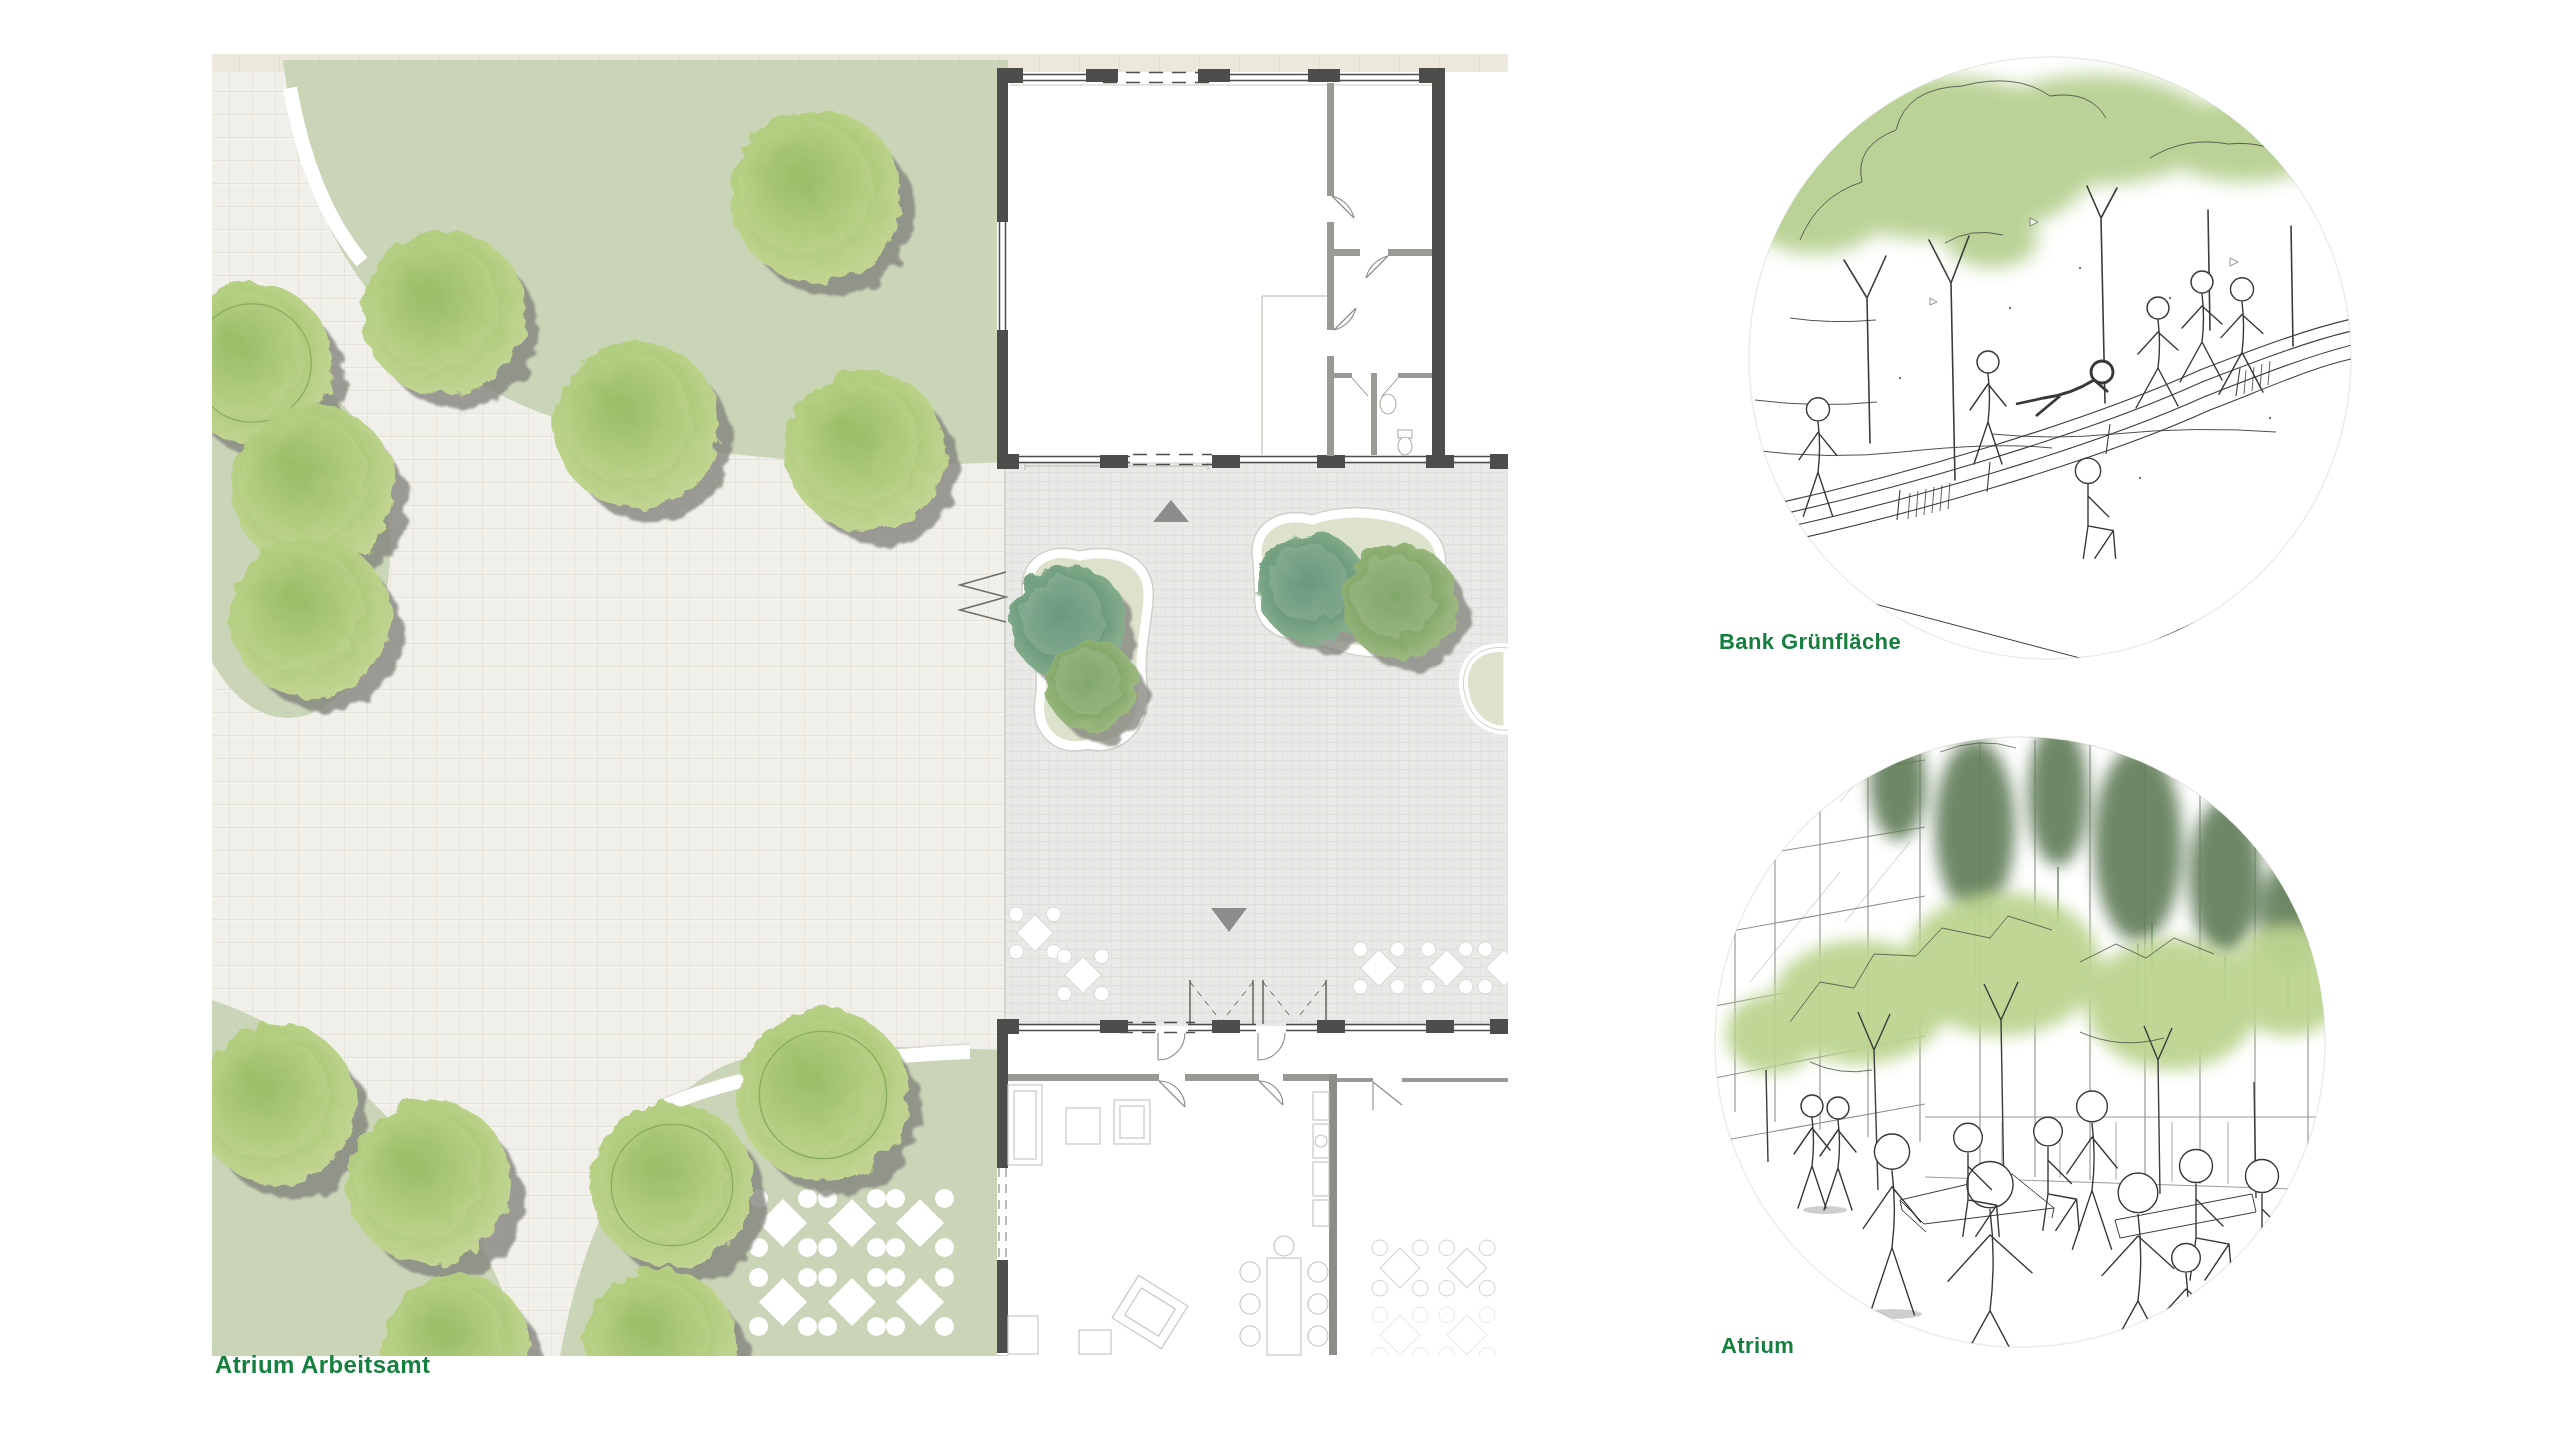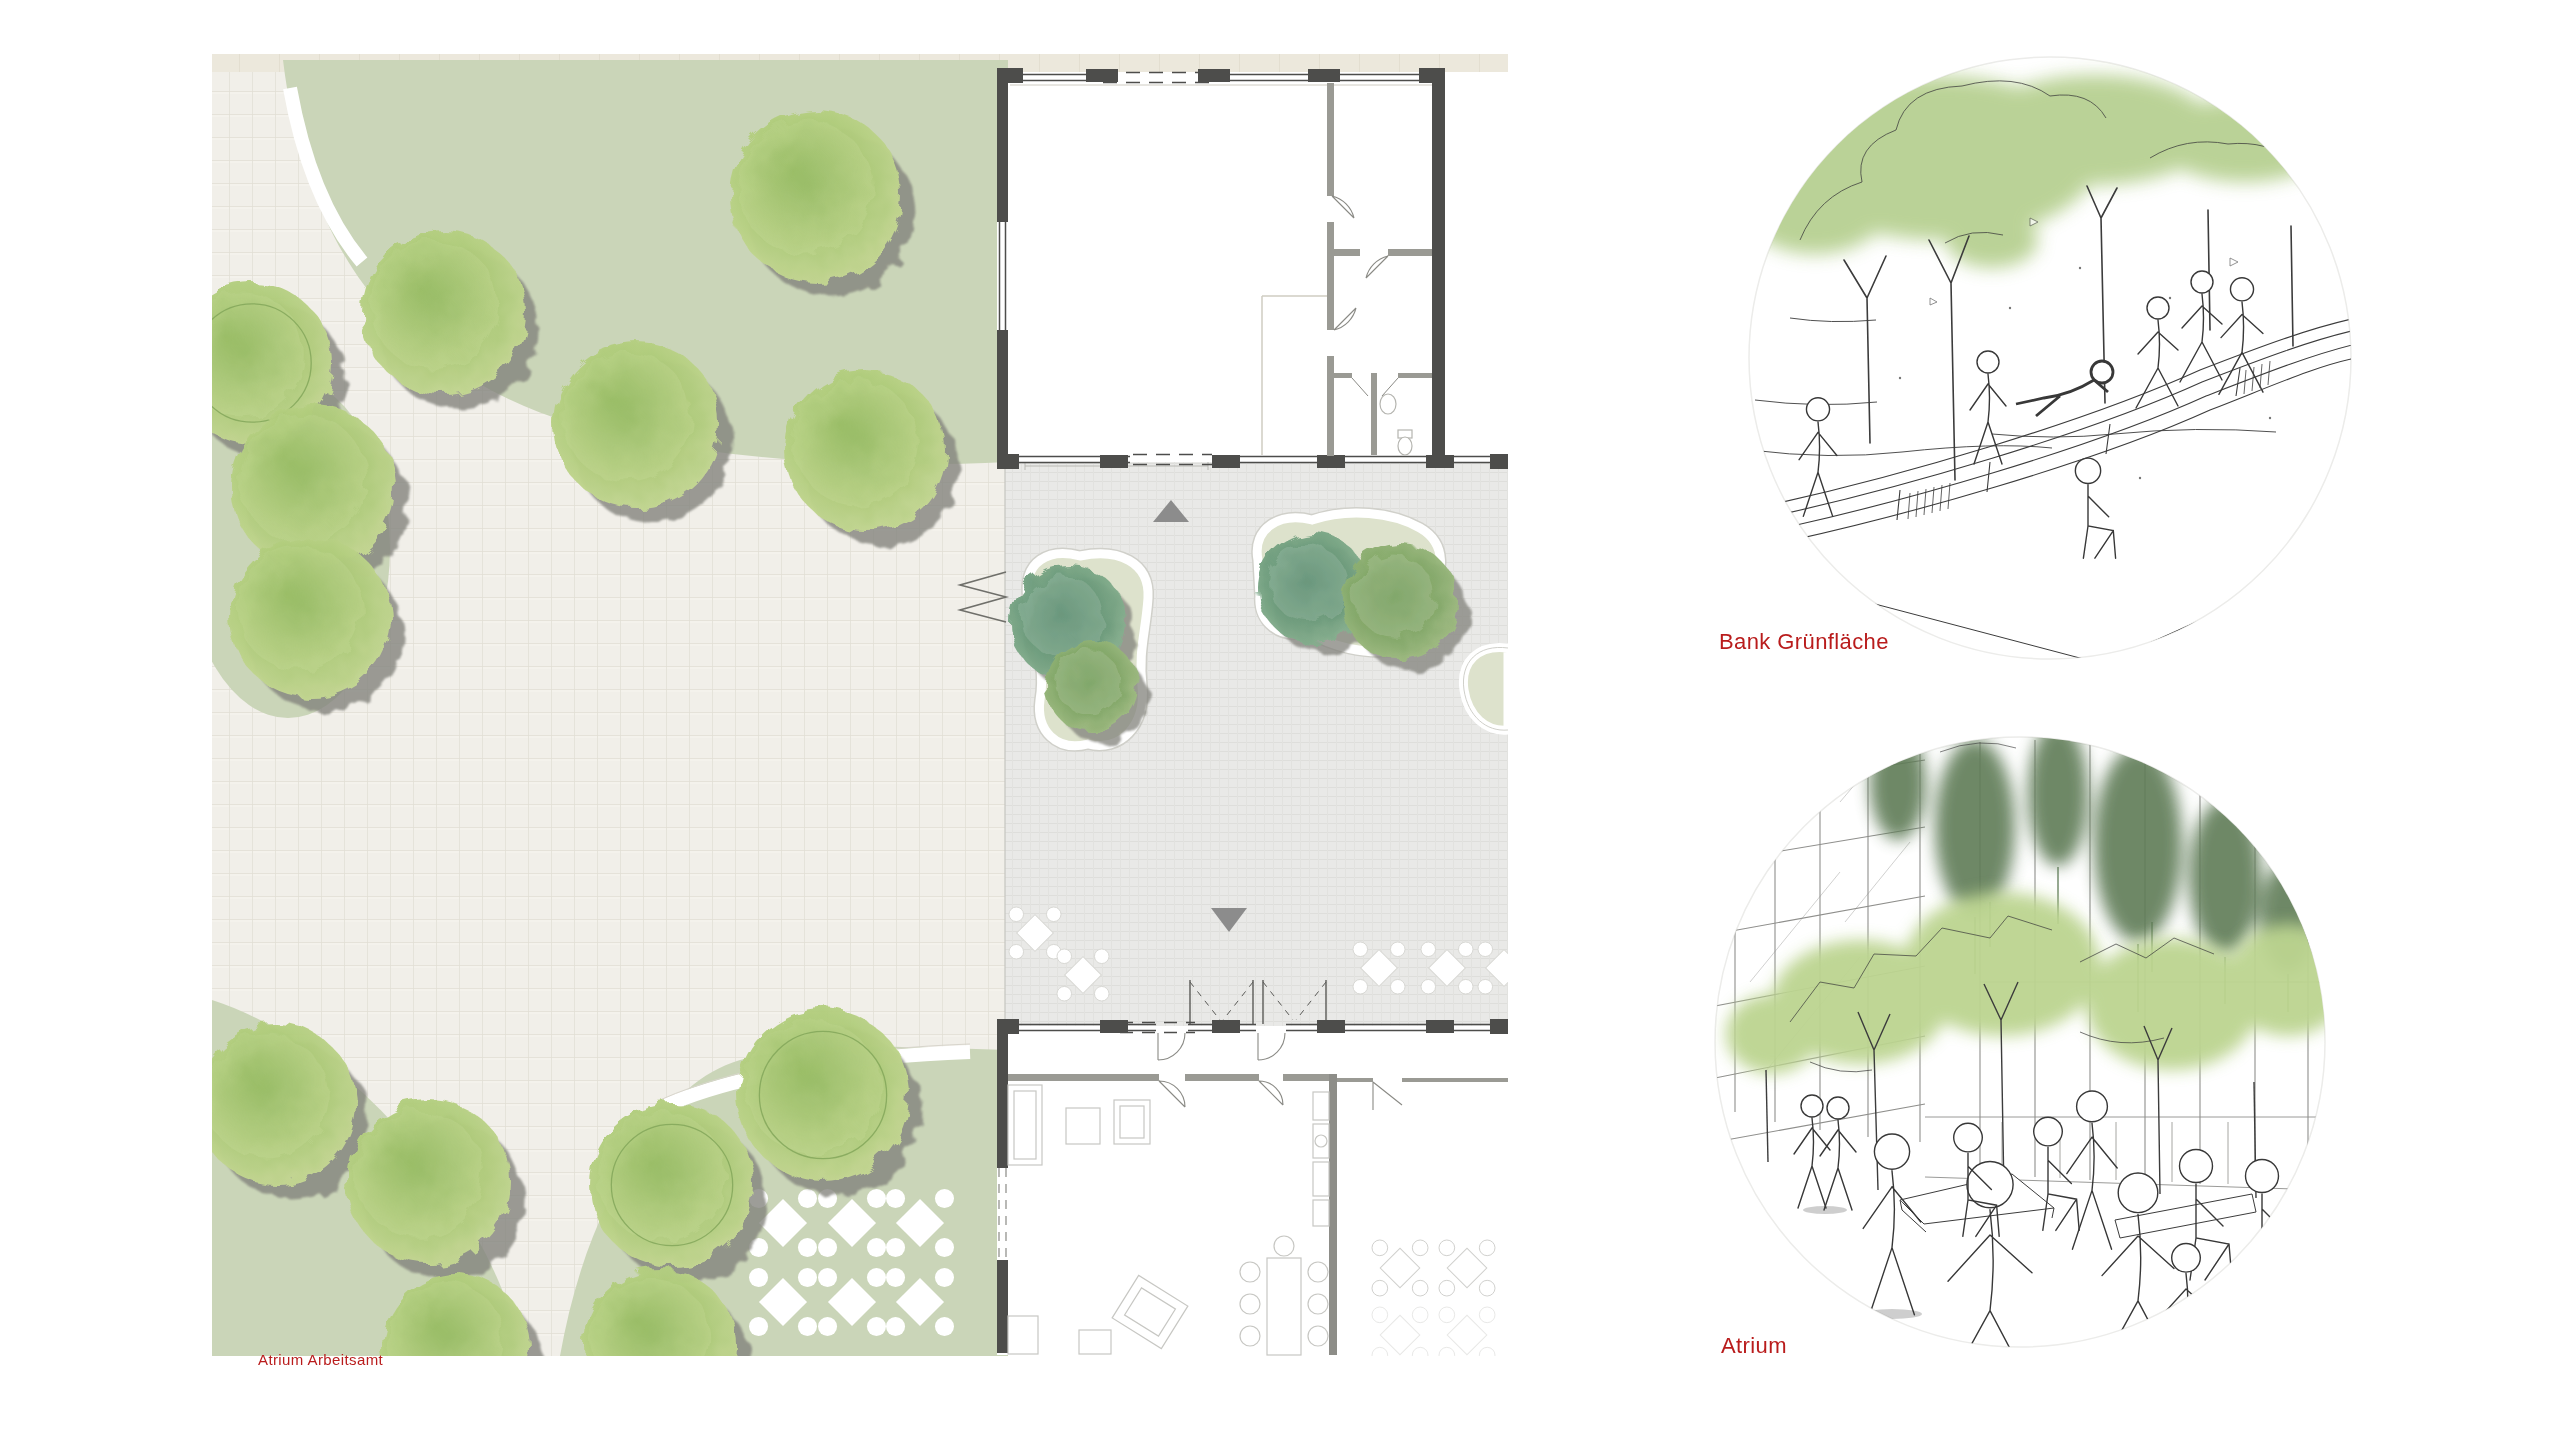--- a/index.html
+++ b/index.html
@@ -1,20 +1,20 @@
 <!DOCTYPE html>
 <html><head>
 <meta charset="utf-8">
 <style>
   html,body{margin:0;padding:0;background:#ffffff;}
   body{font-family:"Liberation Sans", sans-serif;}
   .board{position:relative;width:2560px;height:1440px;background:#ffffff;overflow:hidden;}
   .abs{position:absolute;}
-  .map-label{position:absolute;color:#b91c1c;letter-spacing:.4px;font-weight:400;white-space:nowrap;}
-  #plan-label{left:215px;top:1351px;font-size:15px;margin-left:43px;}
+  .map-label{position:absolute;color:#15803d;letter-spacing:.4px;font-weight:700;white-space:nowrap;}
+  #plan-label{left:215px;top:1351px;font-size:24px;}
   #v1-label{left:1719px;top:629px;font-size:22px;}
   #v2-label{left:1721px;top:1333px;font-size:22px;text-align:center;}
   svg{display:block;}
 </style>
 </head>
 <body>
 
 <div class="board">
 
   <svg width="0" height="0" style="position:absolute" aria-hidden="true">

